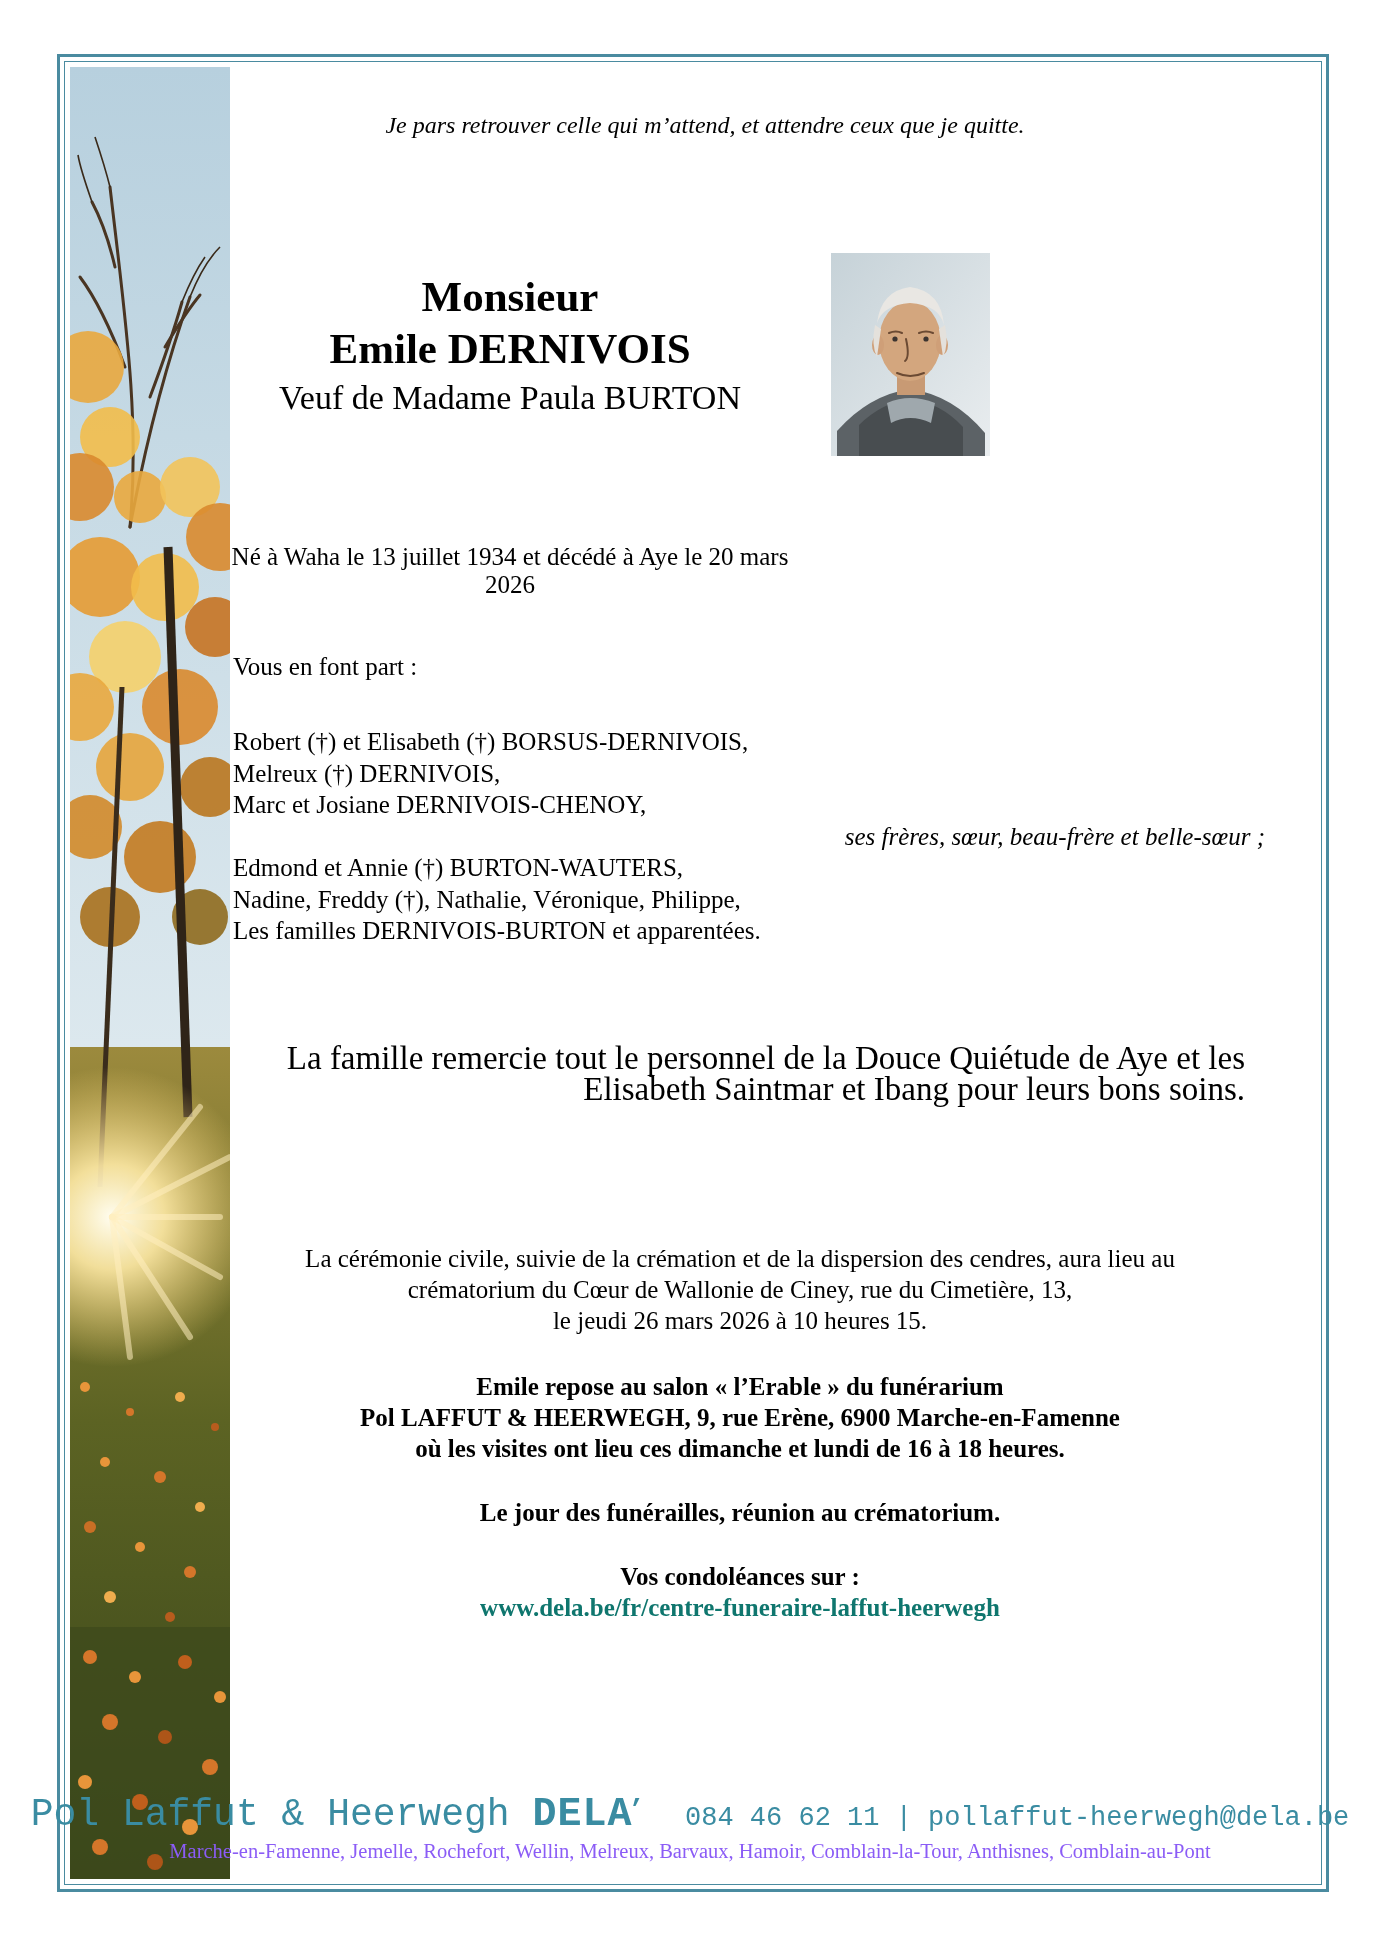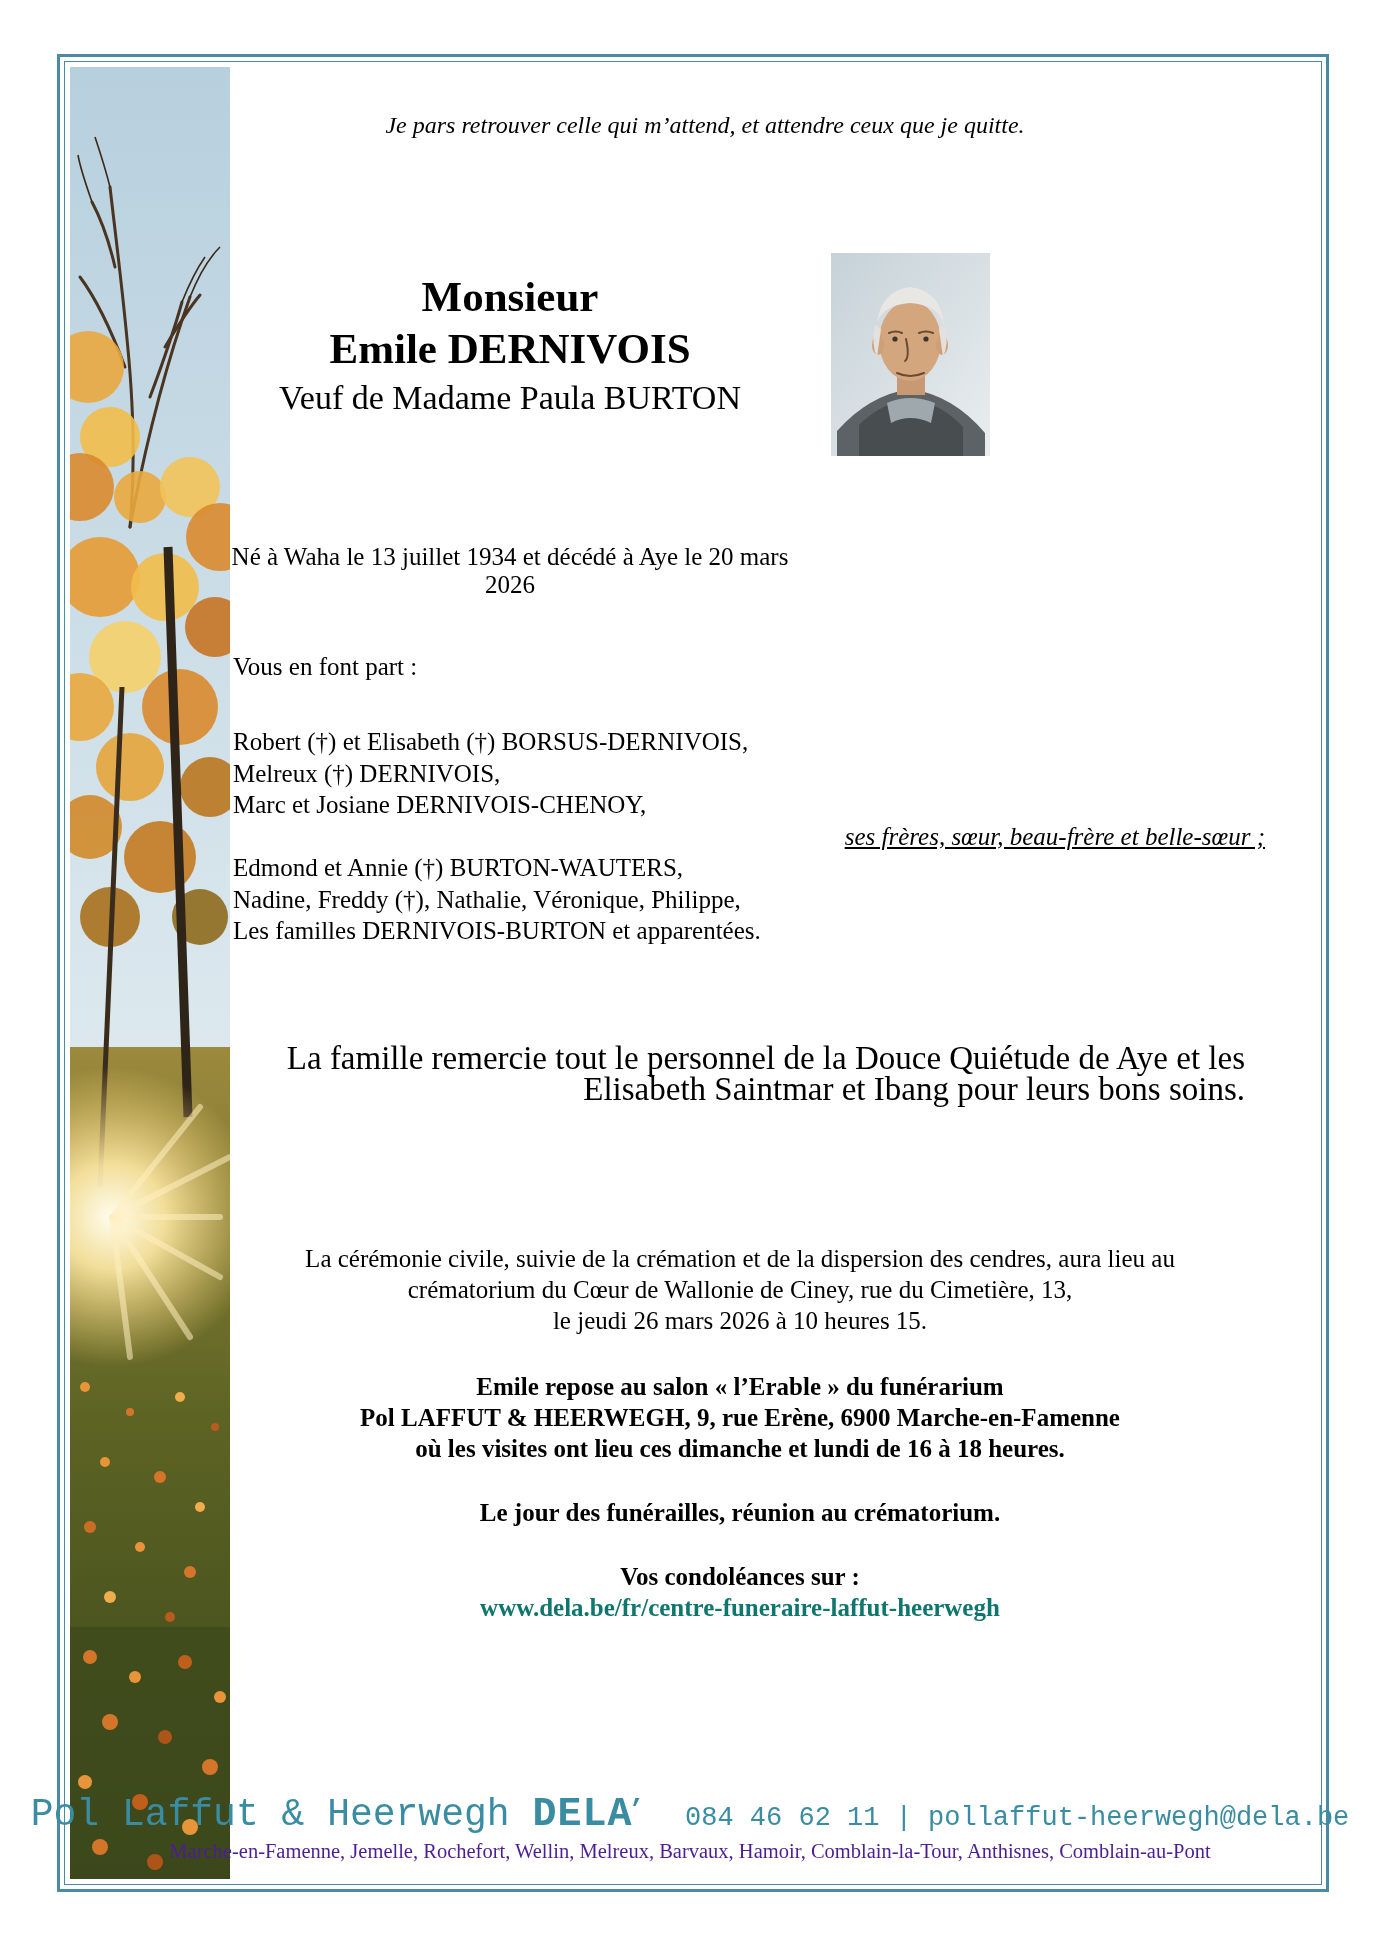--- a/index.html
+++ b/index.html
@@ -15,37 +15,37 @@
   .quote{left:300px;top:112px;width:810px;text-align:center;
         font-style:italic;font-size:24px;}
   .title-block{left:210px;top:272px;width:600px;text-align:center;}
   .title-monsieur{font-size:43px;font-weight:bold;line-height:50px;}
   .title-name{font-size:43px;font-weight:bold;line-height:53px;}
   .title-widower{font-size:34px;line-height:46px;}
   .life-dates{left:205px;top:543px;width:610px;text-align:center;font-size:25px;}
   .intro{left:233px;top:653px;font-size:25px;}
   .family{left:233px;top:726px;width:1032px;font-size:25px;line-height:31.5px;}
   .fam-line{white-space:nowrap;}
-  .fam-right{text-align:right;font-style:italic;text-decoration:underline;}
+  .fam-right{text-align:right;font-style:italic;}
   .thanks{left:215px;top:1043px;width:1030px;text-align:right;font-size:33px;line-height:31px;}
   .ceremony{left:190px;top:1243px;width:1100px;text-align:center;font-size:25px;line-height:31px;}
   .bold{font-weight:normal;text-align:center;}
   .repose{left:190px;top:1371px;width:1100px;text-align:center;font-size:25px;
         line-height:31px;font-weight:bold;}
   .funeral-day{left:190px;top:1499px;width:1100px;text-align:center;font-size:25px;font-weight:bold;}
   .condolences{left:190px;top:1561px;width:1100px;text-align:center;font-size:25px;
         font-weight:bold;line-height:31px;}
   .condolences a{color:#0f766e;text-decoration:none;display:block;}
   .footer-line1{left:150px;top:1792px;width:1080px;display:flex;align-items:baseline;
         justify-content:center;gap:40px;color:#3a8ca2;white-space:nowrap;font-family:Liberation Mono, monospace;}
   .brand{font-size:38px;}
   .brand-logo{font-size:40px;font-weight:bold;letter-spacing:1px;}
   .brand-mark{font-size:26px;font-weight:bold;vertical-align:8px;margin-left:-4px;}
   .contact{font-size:27px;}
-  .footer-line2{left:150px;top:1840px;width:1080px;text-align:center;color:#4c1d95;
+  .footer-line2{left:150px;top:1840px;width:1080px;text-align:center;color:#8b5cf6;
         font-size:20.5px;white-space:nowrap;}
 </style>
 </head>
 <body>
 
 <div class="page">
 
   <div class="frame-outer">
     <div class="frame-inner"></div>
   </div>

